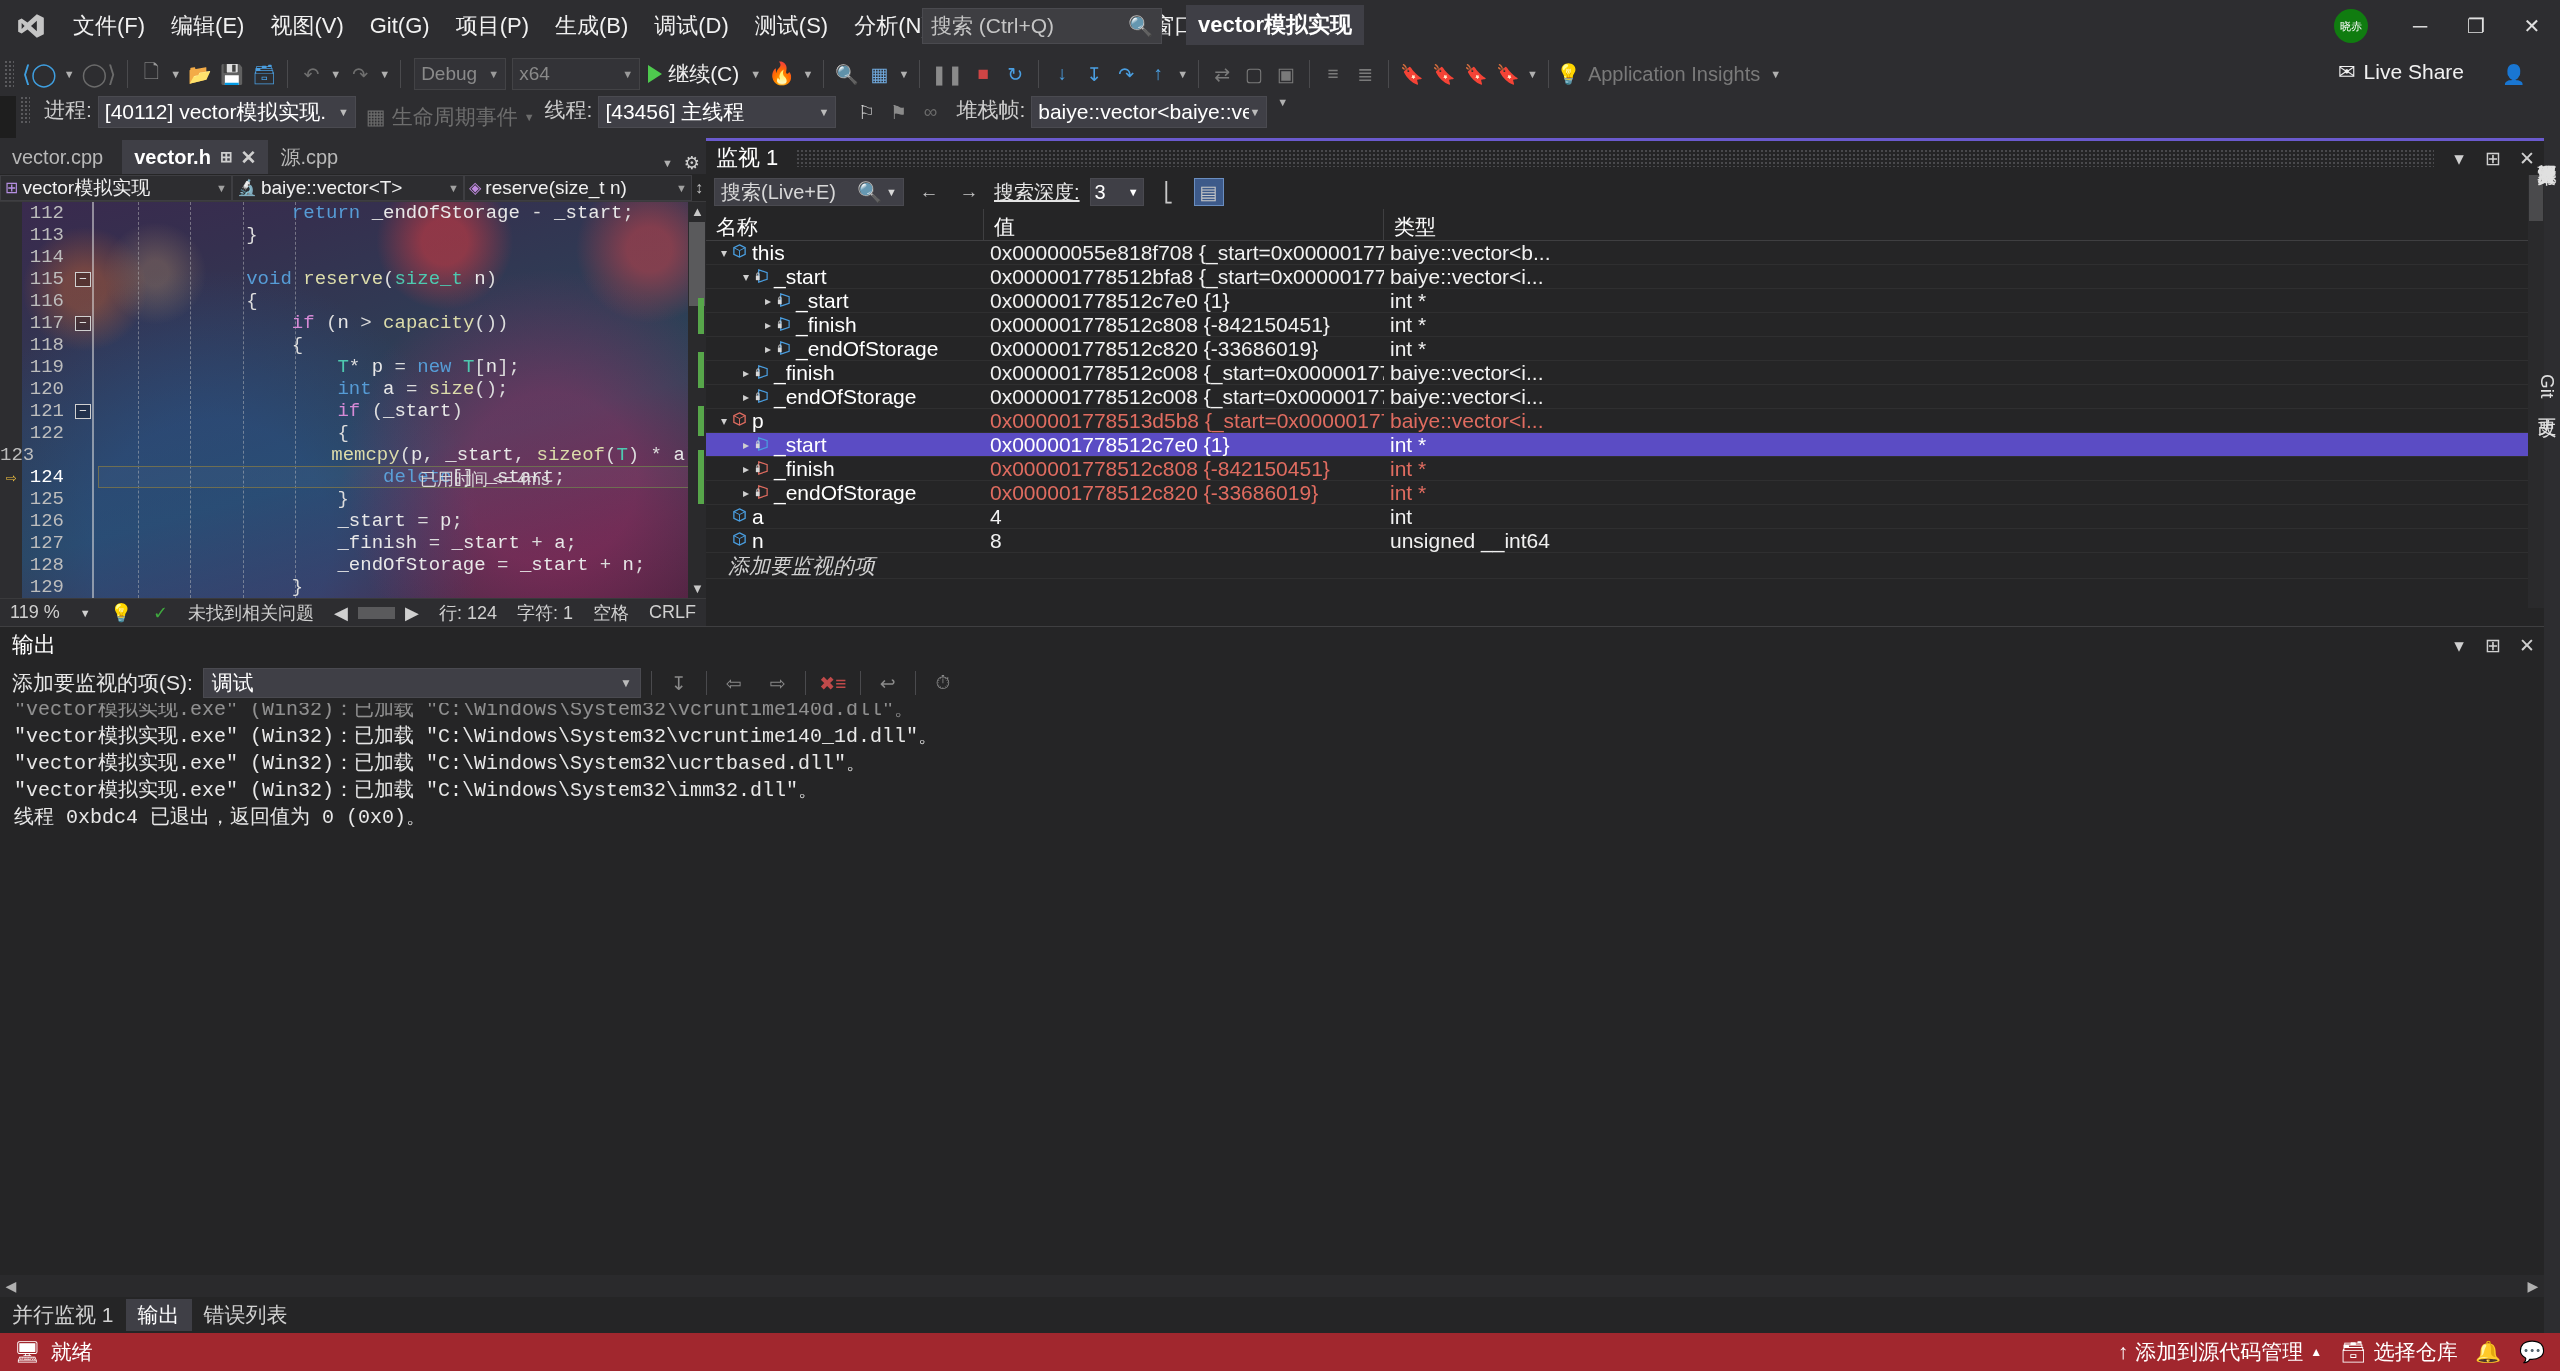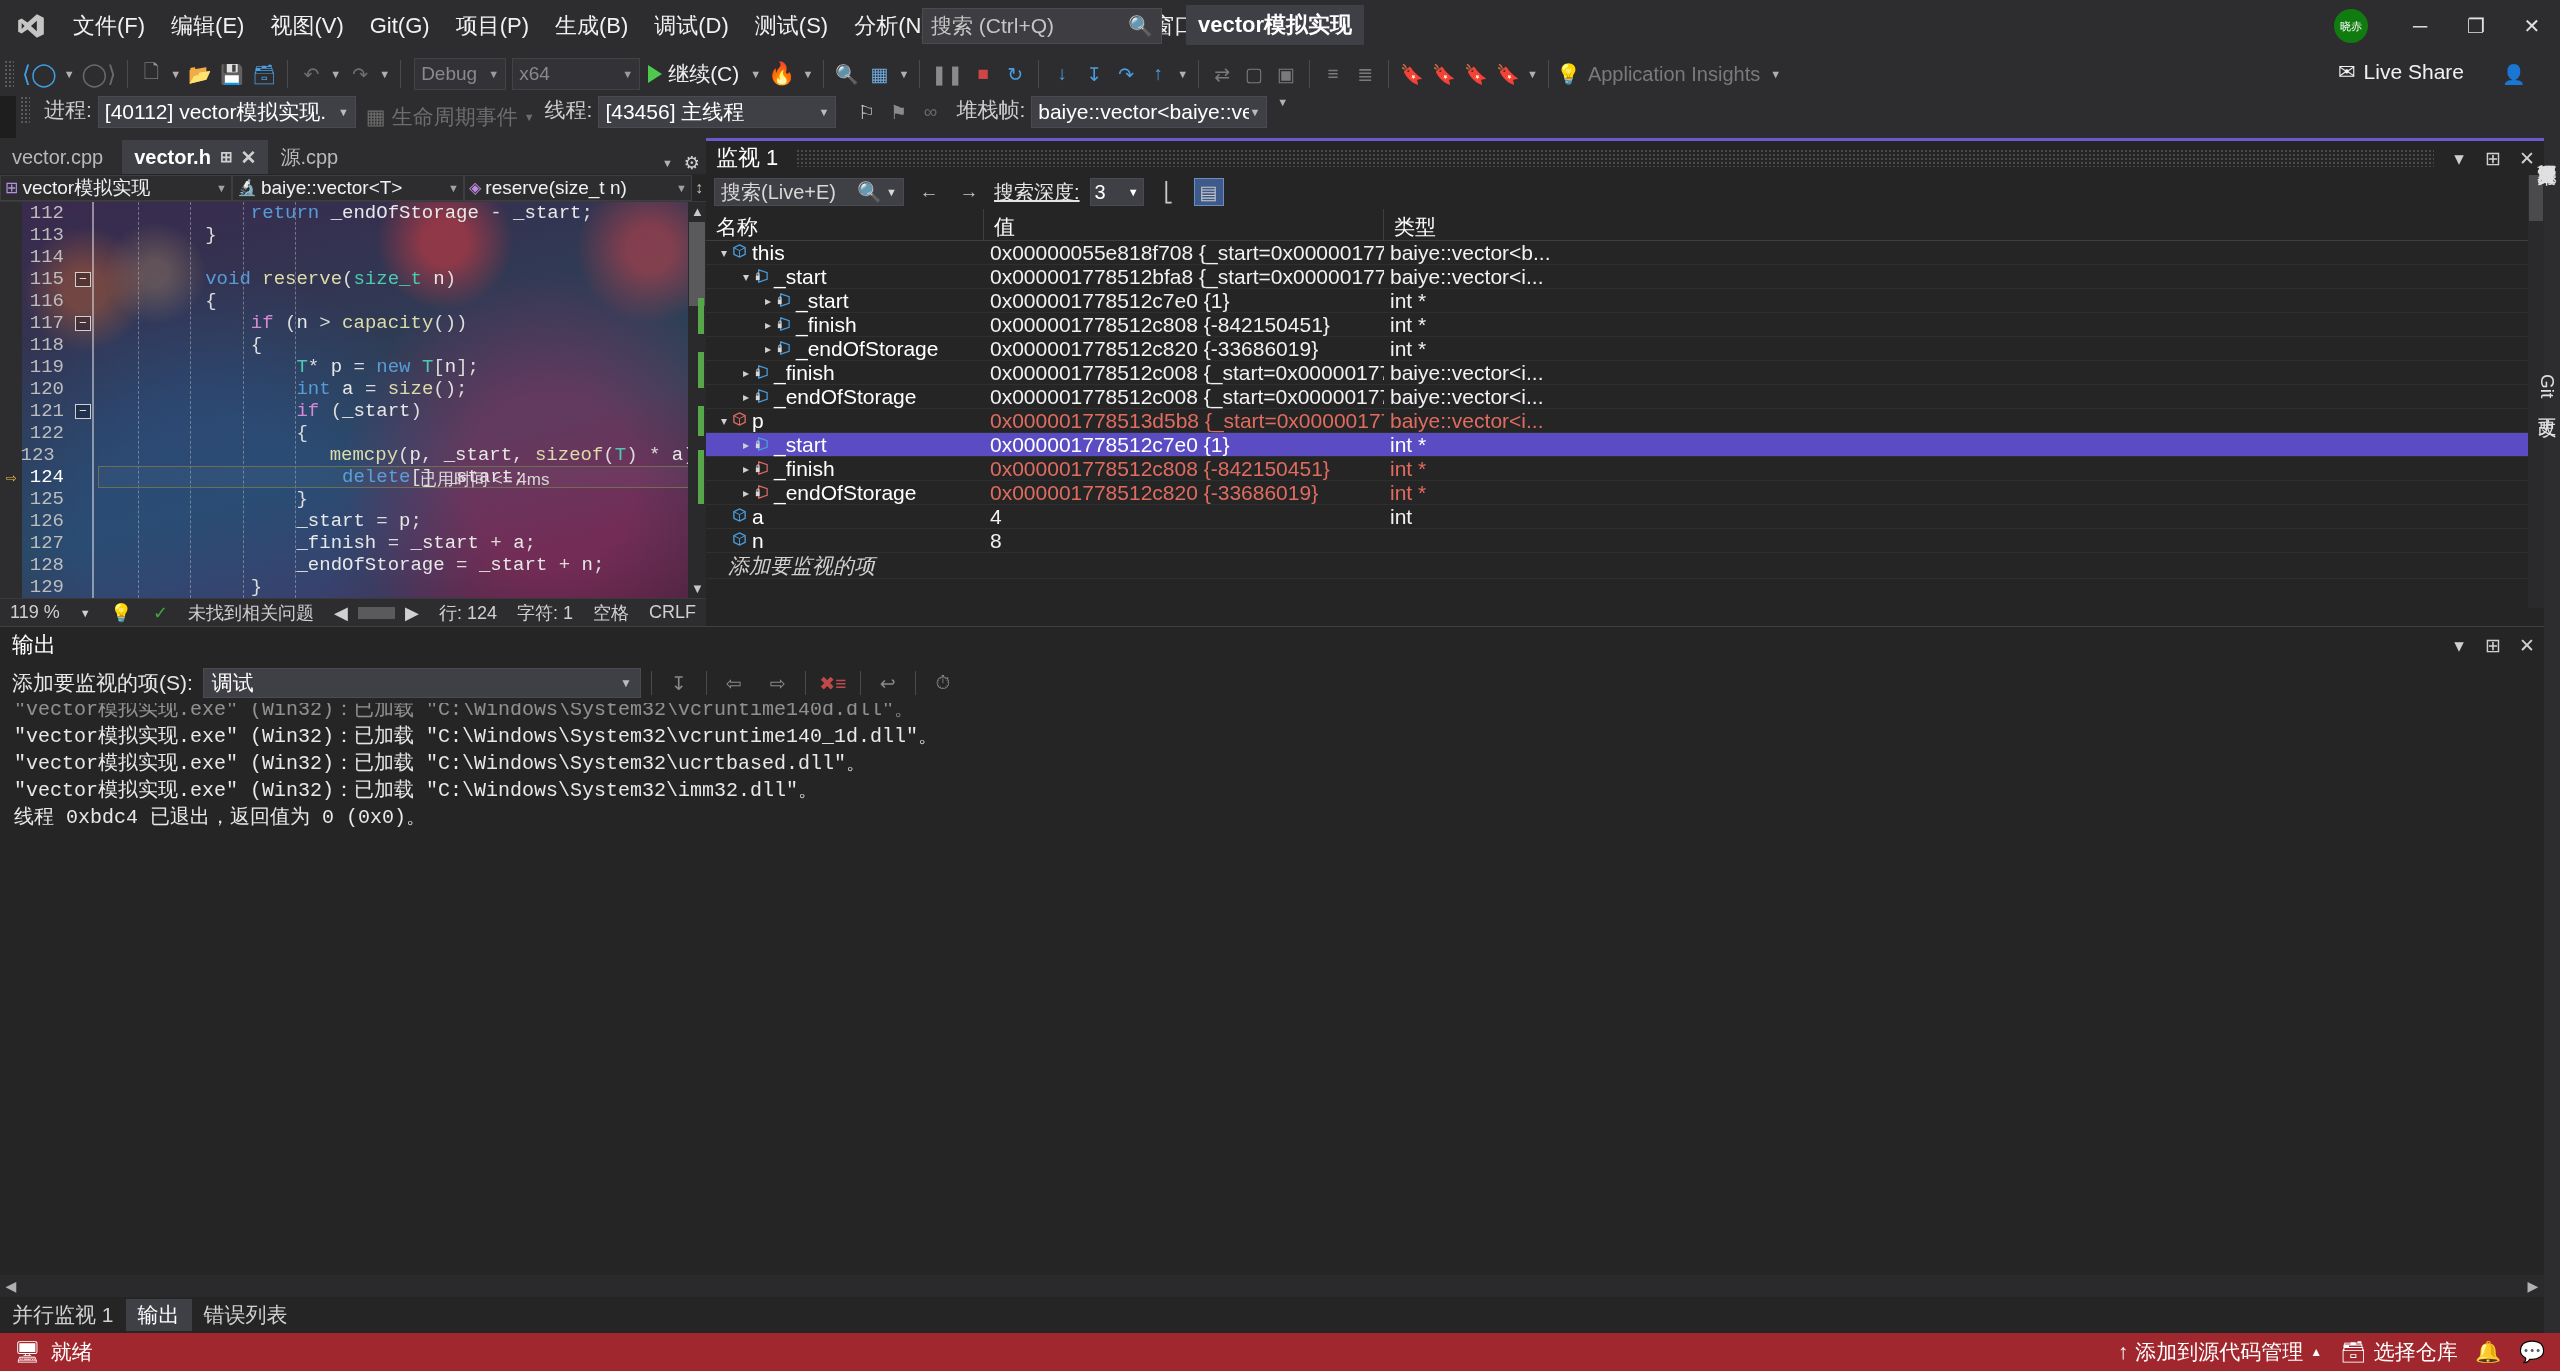--- a/index.html
+++ b/index.html
@@ -84,21 +84,21 @@
       radial-gradient(circle at 78% 70%, rgba(200,40,110,.35) 0 14%, transparent 34%),
       radial-gradient(circle at 30% 85%, rgba(40,90,160,.40) 0 20%, transparent 45%),
       linear-gradient(165deg,#3a2a4e 0%, #35304f 18%, #2f3c55 42%, #2b4458 62%, #44304a 84%, #4a2440 100%);
   }
   .gutter-strip { position:absolute; left:0; top:0; width:22px; height:100%; background:#2d2d30; }
   .codeline { position:relative; height:22px; display:flex; align-items:center; font-family:"Liberation Mono", monospace;
     font-size:19px; white-space:pre; }
   .mark { width:22px; text-align:center; font-size:17px; color:#f0c040; }
   .lnum { width:50px; text-align:right; padding-right:8px; color:#bdbdbd; font-size:19px; }
   .fold { width:22px; text-align:center; font-size:15px; color:#e8e8e8; }
-  .ctext { padding-left:20px; }
+  .ctext { padding-left:20px;margin-left:41px; }
   .codeline.current .lnum { color:#ffffff; }
   .cur-box { position:absolute; left:98px; right:4px; height:22px; border:1px solid #6e6e52;
     background:rgba(255,255,255,0.03); }
   .ind-guide { position:absolute; top:0; bottom:0; width:0; border-left:1px dashed rgba(200,200,200,.45); }
   .vbar { position:absolute; left:92px; top:0; bottom:0; width:2px; background:rgba(220,220,220,.55); }
   
   .kw{color:#569cd6}.kwp{color:#d68ad6}.ty{color:#4ec9b0}.fn{color:#dcdcaa}
   .id{color:#e8e8e8}.pl{color:#dcdcdc}
   .tip { position:absolute; font-family:"Liberation Sans", sans-serif; font-size:17px; color:#d8d8d8; }
   .scroll-v { position:absolute; right:0; top:0; width:18px; height:100%; background:#2a2a2c; }
@@ -608,20 +608,21 @@
         <div class="grow">
           <div class="gc c1" style="padding-left: 10px;">
             <span class="tw"></span>
             <span class="vicon"><svg width="15" height="15" viewBox="0 0 16 16">
                 <path d="M8 1 L14 4 V11 L8 14 L2 11 V4 Z" fill="none" stroke="#4a9ee0" stroke-width="1.4"></path>
                 <path d="M2 4 L8 7 L14 4 M8 7 V14" fill="none" stroke="#4a9ee0" stroke-width="1"></path>
               </svg></span>
             <span class="nmtxt">n</span>
           </div>
           <div class="gc c2">8</div>
+          <div class="gc c3">unsigned __int64</div>
         </div>
       </div>
     <div class="addrow">
       <div class="gc c1">添加要监视的项</div>
       <div class="gc c2"></div>
       <div class="gc c3"></div>
     </div>
     <div class="watch-scroll">
       <div class="thumb"></div>
     </div>

